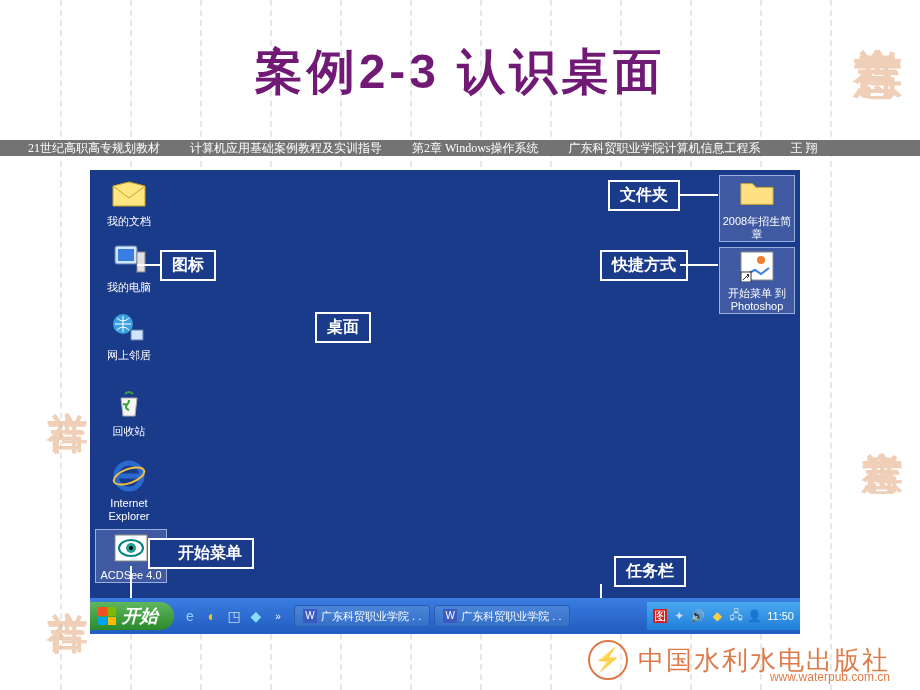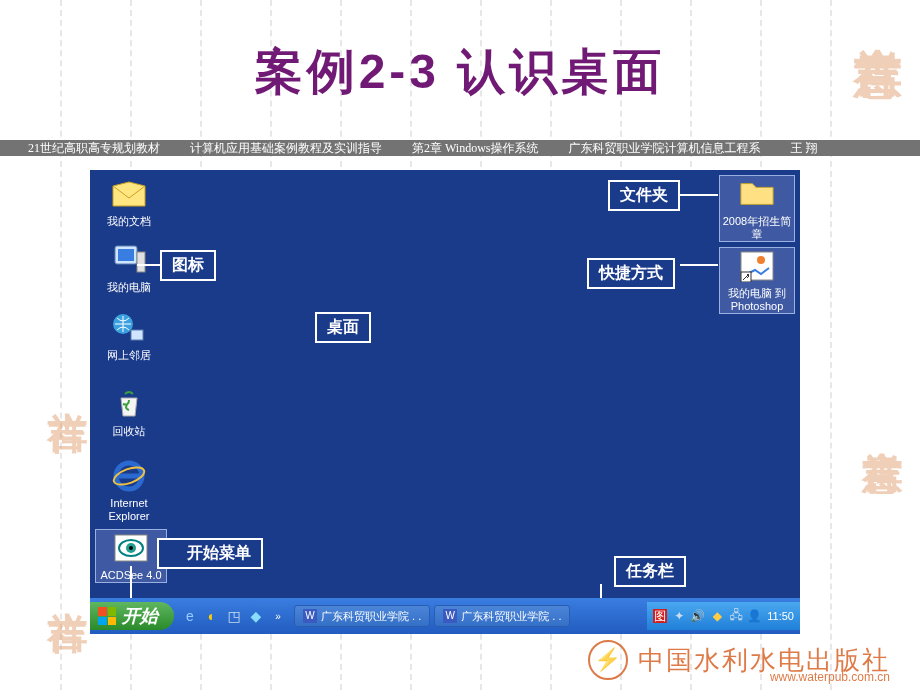--- a/index.html
+++ b/index.html
@@ -283,35 +283,35 @@
   <div class="dicon selected" style="right:6px; top:78px; width:74px;">
     <div class="ico">
       <svg width="36" height="32" viewBox="0 0 36 32">
           <rect x="2" y="2" width="32" height="28" fill="#fff" stroke="#888"></rect>
           <circle cx="22" cy="10" r="4" fill="#f08030"></circle>
           <path d="M8 24 l8 -4 l6 4 l8 -6" stroke="#3a7de0" fill="none" stroke-width="2"></path>
           <rect x="2" y="22" width="10" height="10" fill="#fff" stroke="#333"></rect>
           <path d="M4 30 l6 -6 M8 24 l2 2 l-2 2" stroke="#333" fill="none"></path>
         </svg>
     </div>
-    <div>我的电脑 到 Photoshop</div>
+    <div>开始菜单 到 Photoshop</div>
   </div>
 
   <div class="callout" style="left:70px; top:80px;">图标</div>
   <div class="leader" style="left:47px; top:94px; width:23px; height:2px;"></div>
 
   <div class="callout" style="left:225px; top:142px;">桌面</div>
 
   <div class="callout" style="right:120px; top:10px;">文件夹</div>
   <div class="leader" style="right:82px; top:24px; width:38px; height:2px;"></div>
 
-  <div class="callout" style="right:125px; top:80px;margin-top:8px;">快捷方式</div>
+  <div class="callout" style="right:112px; top:80px;">快捷方式</div>
   <div class="leader" style="right:82px; top:94px; width:38px; height:2px;"></div>
 
-  <div class="callout" style="left:67px; top:368px;padding-left:28px;">开始菜单</div>
+  <div class="callout" style="left:58px; top:368px;padding-left:28px;">开始菜单</div>
   <div class="leader" style="left:40px; top:396px; width:2px; height:40px;"></div>
 
   <div class="callout" style="left:480px; top:386px;margin-left:44px;">任务栏</div>
   <div class="leader" style="left:510px; top:414px; width:2px; height:22px;"></div>
 
   <div class="taskbar">
     <div class="start-btn">
       <span class="winlogo">
           <span></span>
           <span></span>

